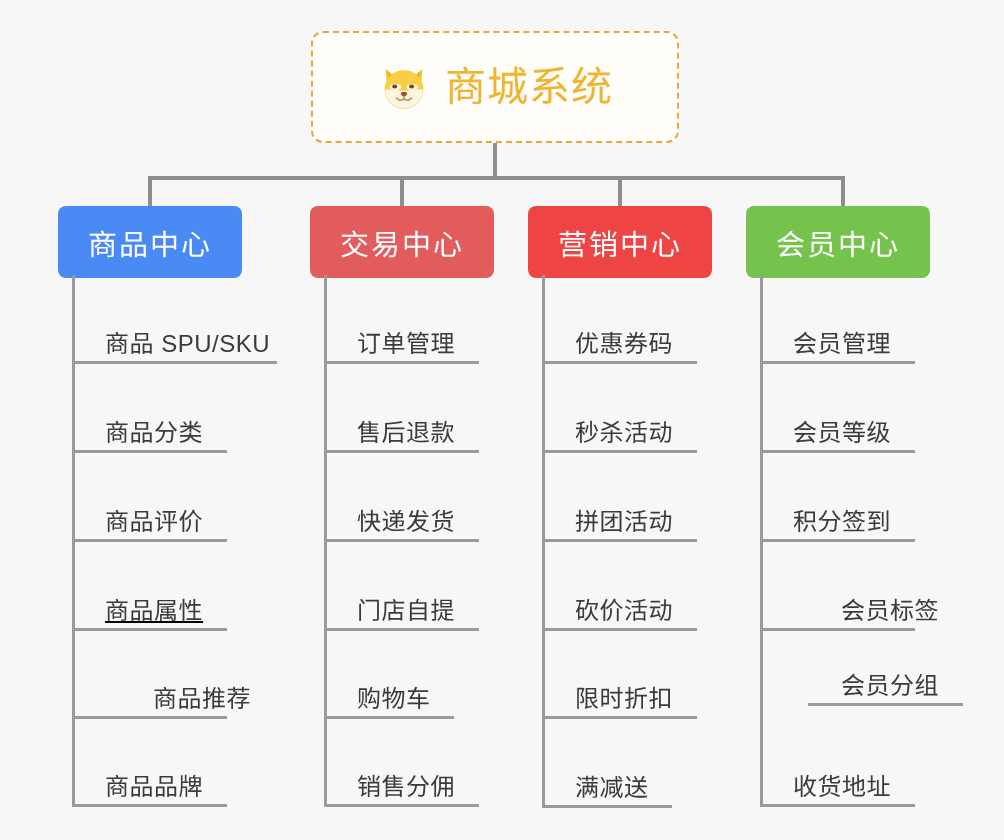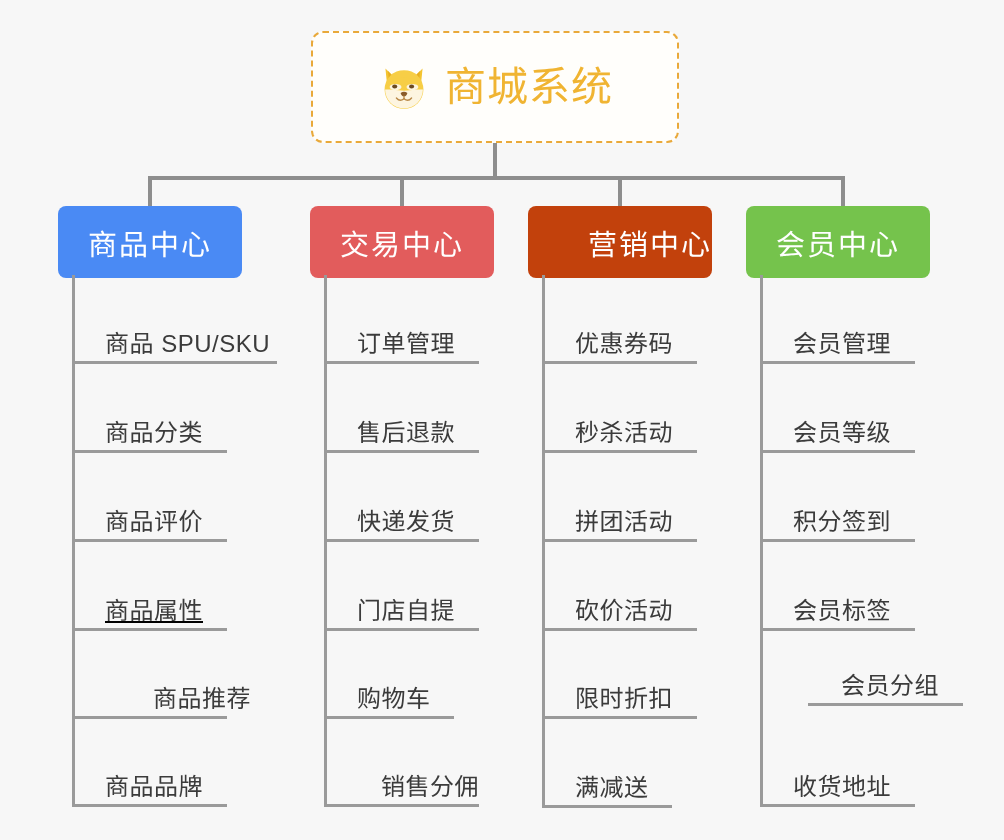--- a/index.html
+++ b/index.html
@@ -203,27 +203,27 @@
       <span class="leaf-label">快递发货</span>
     </div>
     <div class="leaf-item" style="top:267px; width:155px;">
       <span class="leaf-underline" style="width:155px;"></span>
       <span class="leaf-label">门店自提</span>
     </div>
     <div class="leaf-item" style="top:355px; width:130px;">
       <span class="leaf-underline" style="width:130px;"></span>
       <span class="leaf-label">购物车</span>
     </div>
-    <div class="leaf-item" style="top:443px; width:155px;justify-content:flex-end;">
+    <div class="leaf-item" style="top:443px; width:155px;">
       <span class="leaf-underline" style="width:155px;"></span>
       <span class="leaf-label">销售分佣</span>
     </div>
   </div>
 
-  <div class="cat-box" style="left:528px; top:206px; width:184px; background:#c2410c;justify-content:flex-end;">
+  <div class="cat-box" style="left:528px; top:206px; width:184px; background:#ef4444;">
     <span>营销中心</span>
   </div>
   <div class="leaf-col" style="left:542px;">
     <div class="leaf-spine" style="height:531px;"></div>
 
     <div class="leaf-item" style="top:0px;   width:155px;">
       <span class="leaf-underline" style="width:155px;"></span>
       <span class="leaf-label">优惠券码</span>
     </div>
     <div class="leaf-item" style="top:89px;  width:155px;">
@@ -259,21 +259,21 @@
       <span class="leaf-label">会员管理</span>
     </div>
     <div class="leaf-item" style="top:89px;  width:155px;">
       <span class="leaf-underline" style="width:155px;"></span>
       <span class="leaf-label">会员等级</span>
     </div>
     <div class="leaf-item" style="top:178px; width:155px;">
       <span class="leaf-underline" style="width:155px;"></span>
       <span class="leaf-label">积分签到</span>
     </div>
-    <div class="leaf-item" style="top:267px; width:155px;">
+    <div class="leaf-item" style="top:267px; width:155px;padding-left:48px;">
       <span class="leaf-underline" style="width:155px;"></span>
       <span class="leaf-label">会员标签</span>
     </div>
     <div class="leaf-item" style="top:342px; width:155px;margin-left:48px;">
       <span class="leaf-underline" style="width:155px;"></span>
       <span class="leaf-label">会员分组</span>
     </div>
     <div class="leaf-item" style="top:443px; width:155px;">
       <span class="leaf-underline" style="width:155px;"></span>
       <span class="leaf-label">收货地址</span>

